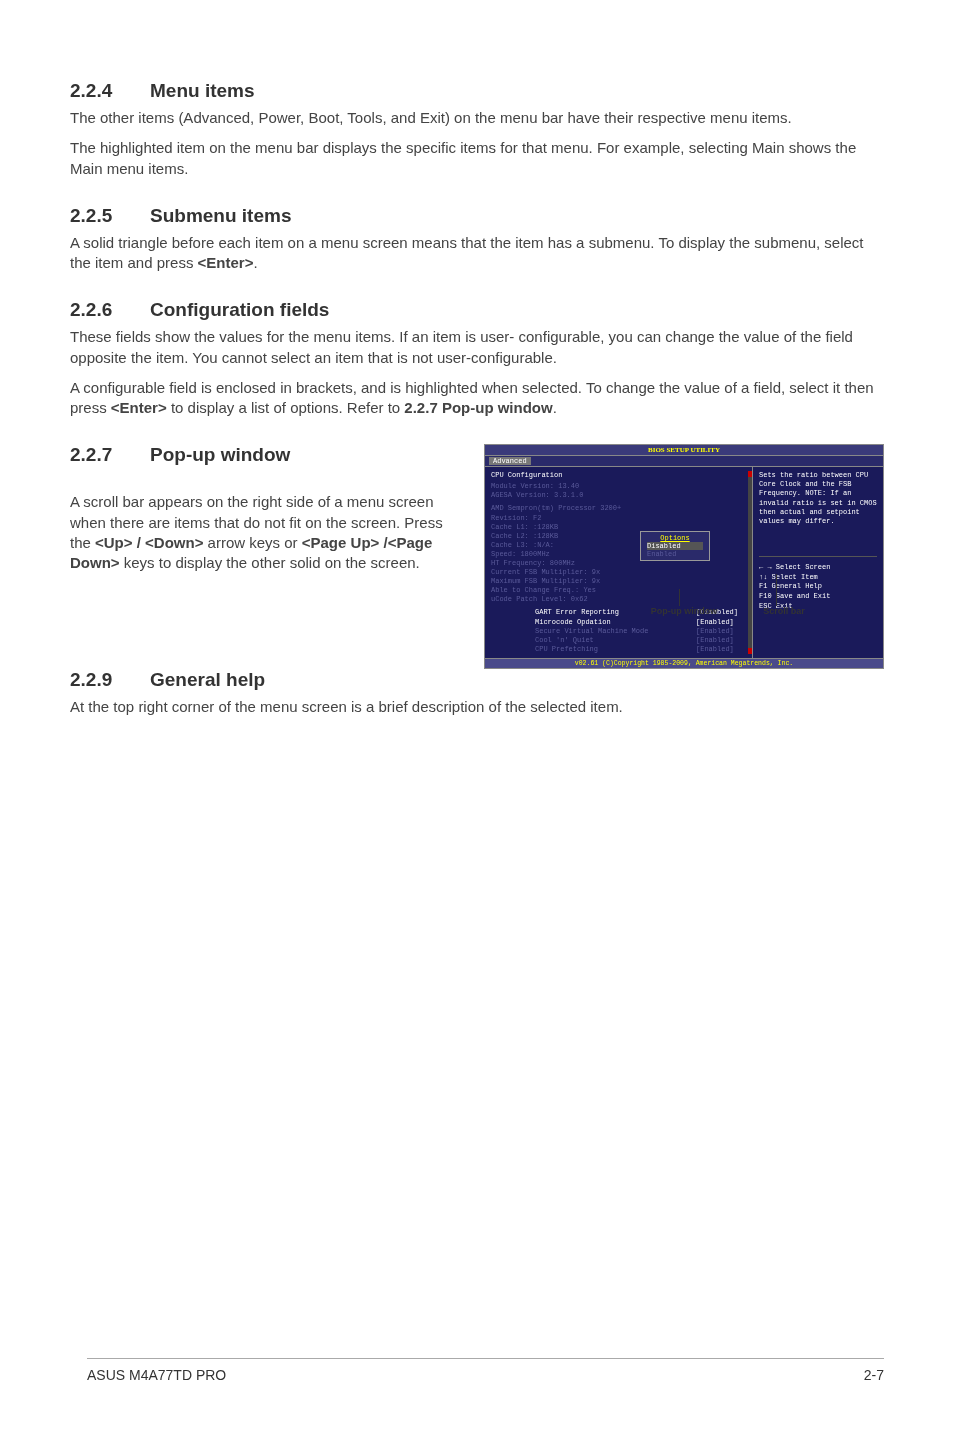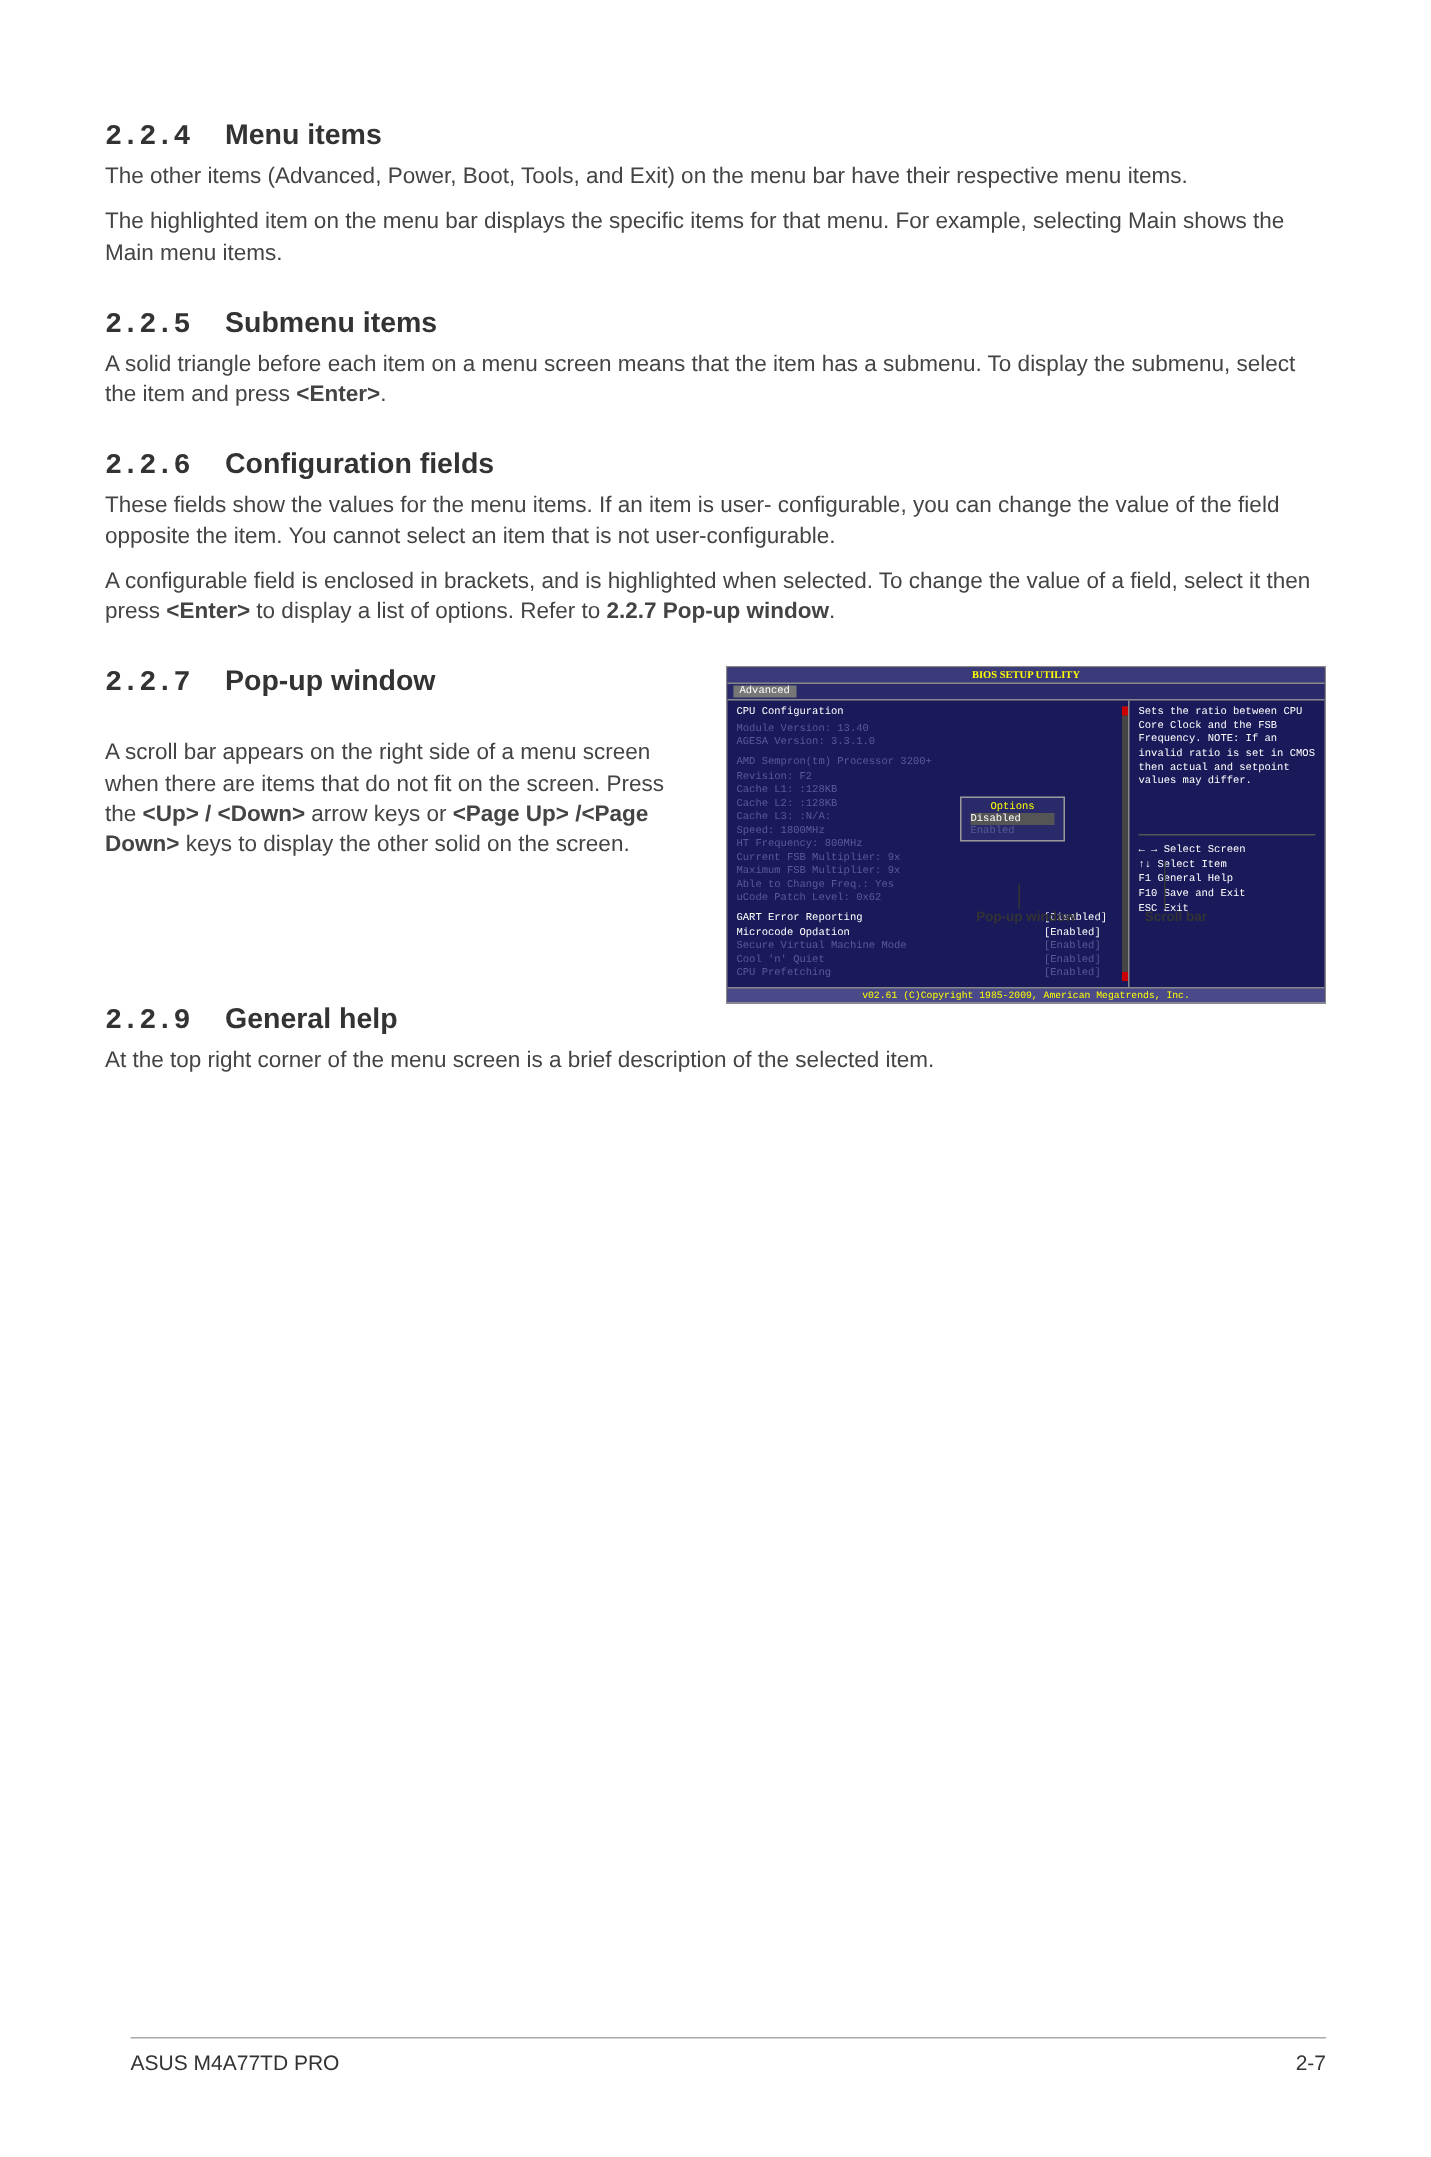--- a/index.html
+++ b/index.html
@@ -12,21 +12,21 @@
       color: #333;
       position: relative;
       min-height: 1438px;
     }
     h2 {
       font-size: 19px;
       font-weight: bold;
       color: #333;
       margin-bottom: 6px;
     }
-    .num { display: inline-block; width: 80px; font-family: Liberation Mono, monospace; }
+    .num { display: inline-block; width: 80px; }
     p {
       font-size: 15px;
       line-height: 1.35;
       color: #444;
       margin-bottom: 10px;
     }
     .section { margin-bottom: 26px; }
     .bold { font-weight: bold; }
     .two-col { display: flex; gap: 20px; align-items: flex-start; }
     .left-col { flex: 1; }
@@ -75,34 +75,34 @@
       color: #fff;
       border-bottom: 1px solid #555;
       padding-bottom: 30px;
       margin-bottom: 6px;
       line-height: 1.3;
     }
     .bios-right-bottom { color: #fff; line-height: 1.4; }
     .bios-section-title { color: #fff; margin-bottom: 3px; }
     .bios-text { color: #5a5a9a; line-height: 1.3; }
     .bios-row { display: flex; line-height: 1.3; }
-    .bios-label { flex: 1; color: #5a5a9a; }
+    .bios-label { flex: 1; color: #5a5a9a; margin-left: 44px; }
     .bios-val { width: 50px; color: #5a5a9a; }
     .bios-hl .bios-label { color: #fff; }
     .bios-hl .bios-val { color: #fff; }
     .bios-popup {
       position: absolute;
       top: 64px;
       left: 155px;
       background: #2a2a6a;
       border: 1px solid #999;
       padding: 2px 6px;
       width: 70px;
     }
-    .bios-popup-title { color: #ff0; text-align: center; }
+    .bios-popup-title { color: #ff0; text-align: center; text-decoration: underline; }
     .bios-popup-opt1 { color: #fff; background: #555; }
     .bios-popup-opt2 { color: #5a5a9a; }
     .bios-scroll {
       position: absolute;
       right: 0;
       top: 4px;
       bottom: 4px;
       width: 4px;
       background: #444;
     }

